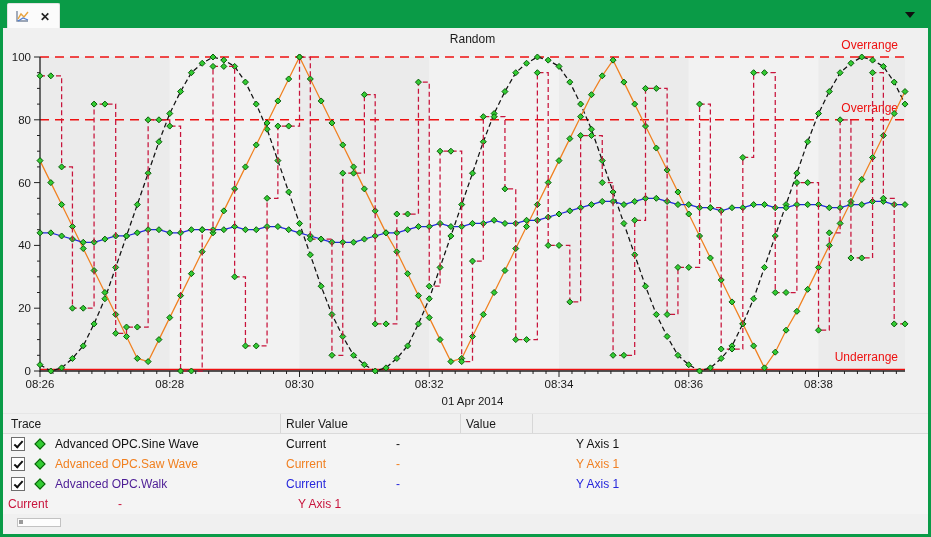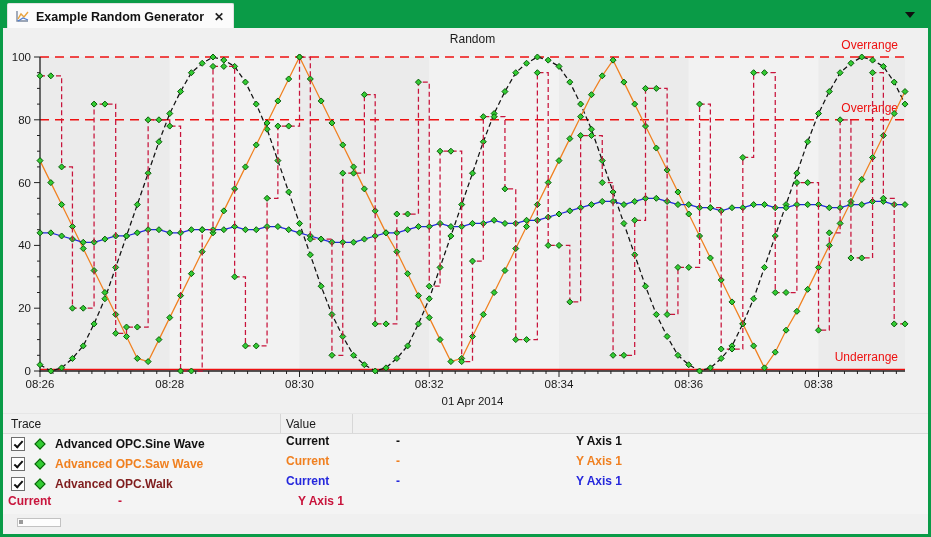--- a/index.html
+++ b/index.html
@@ -8,21 +8,21 @@
   .tab{position:absolute;left:7px;top:3px;height:25px;background:#fbfbfb;border:1px solid #e2e2e2;border-bottom:none;border-radius:2px 2px 0 0;display:flex;align-items:center;padding:0 9px 0 7px;gap:6px;}
   .tab-title{font-size:12.5px;font-weight:700;color:#111;white-space:nowrap;}
   .tab-close{font-size:12px;font-weight:700;color:#222;margin-left:4px;cursor:default;}
   .tab-caret{position:absolute;right:16px;top:12px;width:0;height:0;border-left:5px solid transparent;border-right:5px solid transparent;border-top:6px solid #101010;}
   .content{position:absolute;left:3px;right:3px;top:28px;bottom:3px;background:#f0f0f0;}
   #chart{display:block;}
   
   .trace-table{width:100%;font-size:12px;color:#1a1a1a;}
   .t-header{display:flex;height:19px;background:#f0f0f0;border-top:1px solid #e6e6e6;border-bottom:1px solid #dadada;}
   .t-header .cell{border-right:1px solid #d7d7d7;height:100%;display:flex;align-items:center;box-sizing:border-box;}
-  .t-row{display:flex;height:20px;background:#f4f4f4;font-weight:bold;}
+  .t-row{display:flex;height:20px;align-items:center;background:#f4f4f4;}
   .cell{flex:0 0 auto;box-sizing:border-box;}
   .c-trace{width:278px;padding-left:8px;display:flex;align-items:center;gap:7px;}
   .c-type{width:110px;padding-left:5px;}
   .c-ruler{width:180px;padding-left:5px;}
   .c-axis{width:72px;padding-left:5px;}
   .c-fill{flex:1 1 auto;border-right:none !important;}
   .checkbox{width:12px;height:12px;background:#fff;border:1px solid #6e6e6e;position:relative;flex:0 0 auto;}
   .checkbox::after{content:"";position:absolute;left:2px;top:3px;width:7px;height:3px;border-left:2px solid #111;border-bottom:2px solid #111;transform:rotate(-48deg);}
   .t-diamond{width:6px;height:6px;background:#33cc33;border:1px solid #0a5c0a;transform:rotate(45deg);flex:0 0 auto;margin:0 4px;}
   .scrollbit{position:relative;margin:4px 0 0 14px;width:42px;height:7px;background:#fdfdfd;border:1px solid #c2c2c2;}
@@ -32,21 +32,20 @@
 <body>
 
 <div class="window">
   <div class="tabbar">
     <div class="tab">
       <svg width="15" height="13" viewBox="0 0 15 13">
         <polyline points="2,1 2,11 13,11" fill="none" stroke="#7d8aa0" stroke-width="1.4"></polyline>
         <polyline points="3,9 6,4 9,7 13,2" fill="none" stroke="#e8a33d" stroke-width="1.4"></polyline>
         <polyline points="3,11 8,8 13,10" fill="none" stroke="#4f7fd0" stroke-width="1.3"></polyline>
       </svg>
-      <span class="tab-title">Example Random Generator</span>
       <span class="tab-close">✕</span>
     </div>
     <span class="tab-caret" title=""></span>
   </div>
 
   <div class="content">
     <svg id="chart" width="925" height="385" viewBox="0 0 925 385">
         <rect x="37" y="29" width="129.75" height="314" fill="#ebebeb"></rect>
         <rect x="166.75" y="29" width="129.75" height="314" fill="#f2f2f2"></rect>
         <rect x="296.5" y="29" width="129.75" height="314" fill="#ebebeb"></rect>
@@ -491,20 +490,21 @@
         <path d="M858.75,226.95999999999998 L861.75,229.95999999999998 L858.75,232.95999999999998 L855.75,229.95999999999998 Z" fill="#33cc33" stroke="#0a5c0a" stroke-width="1"></path>
         <path d="M869.5625,41.69999999999999 L872.5625,44.69999999999999 L869.5625,47.69999999999999 L866.5625,44.69999999999999 Z" fill="#33cc33" stroke="#0a5c0a" stroke-width="1"></path>
         <path d="M880.375,167.3 L883.375,170.3 L880.375,173.3 L877.375,170.3 Z" fill="#33cc33" stroke="#0a5c0a" stroke-width="1"></path>
         <path d="M891.1875,292.9 L894.1875,295.9 L891.1875,298.9 L888.1875,295.9 Z" fill="#33cc33" stroke="#0a5c0a" stroke-width="1"></path>
         <path d="M902,292.9 L905,295.9 L902,298.9 L899,295.9 Z" fill="#33cc33" stroke="#0a5c0a" stroke-width="1"></path>
       </svg>
 
     <div class="trace-table">
       <div class="t-header" id="tableHeader">
           <div class="cell c-trace">Trace</div>
+          <div class="cell c-ruler">Ruler Value</div>
           <div class="cell c-axis">Value</div>
           <div class="cell c-fill"></div>
         </div>
       <div id="tableBody">
           <div class="t-row">
             <div class="cell c-trace">
               <span class="checkbox"></span>
               <span class="t-diamond"></span>
               <span style="color: rgb(17, 17, 17);">Advanced OPC.Sine Wave</span>
             </div>
@@ -519,21 +519,21 @@
               <span style="color: rgb(240, 128, 32);">Advanced OPC.Saw Wave</span>
             </div>
             <div class="cell c-type" style="color: rgb(240, 128, 32);">Current</div>
             <div class="cell c-ruler" style="color: rgb(240, 128, 32);">-</div>
             <div class="cell c-axis" style="color: rgb(240, 128, 32);">Y Axis 1</div>
           </div>
           <div class="t-row">
             <div class="cell c-trace">
               <span class="checkbox"></span>
               <span class="t-diamond"></span>
-              <span style="color: #7f1d1d;">Advanced OPC.Walk</span>
+              <span style="color: #4c1d95;">Advanced OPC.Walk</span>
             </div>
             <div class="cell c-type" style="color: rgb(36, 40, 221);">Current</div>
             <div class="cell c-ruler" style="color: rgb(36, 40, 221);">-</div>
             <div class="cell c-axis" style="color: rgb(36, 40, 221);">Y Axis 1</div>
           </div>
           <div class="t-row">
             <div class="cell c-type" style="color: rgb(200, 20, 60);">Current</div>
             <div class="cell c-ruler" style="color: rgb(200, 20, 60);">-</div>
             <div class="cell c-axis" style="color: rgb(200, 20, 60);">Y Axis 1</div>
           </div>

